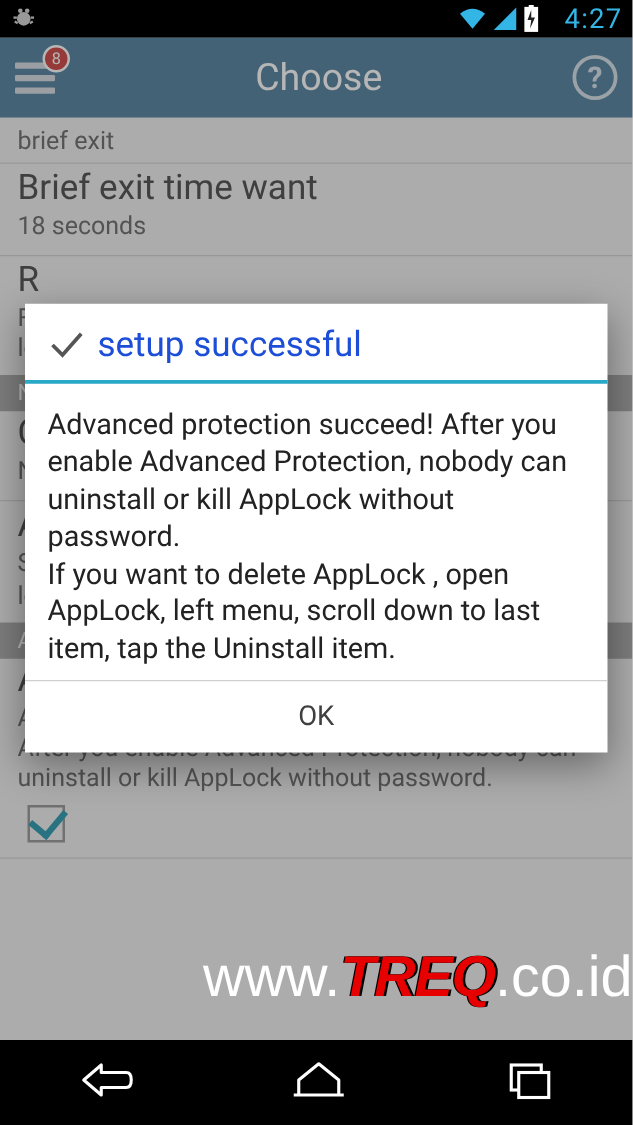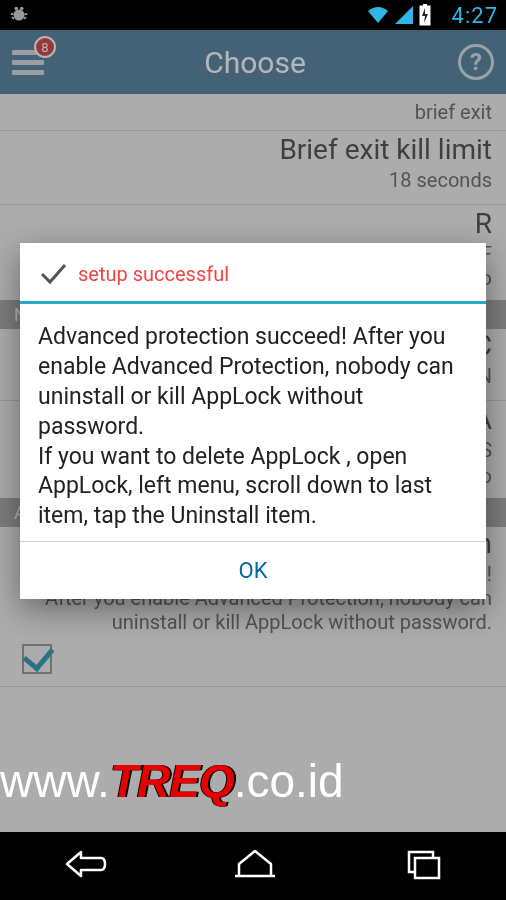--- a/index.html
+++ b/index.html
@@ -15,21 +15,21 @@
   
   .action-bar { height: 64px; background: #3a6e8f; display: flex; align-items: center; padding: 0 12px; color: #fff; position: relative; }
   .menu-icon { position: relative; width: 40px; height: 40px; display: flex; flex-direction: column; justify-content: center; gap: 5px; }
   .menu-icon span { display: block; height: 5px; width: 32px; background: #d0d8de; border-radius: 1px; }
   .badge { position: absolute; top: -6px; right: -4px; width: 22px; height: 22px; background: #c62828; color: #fff; border-radius: 50%; display: flex; align-items: center; justify-content: center; font-size: 13px; border: 2px solid #fff; }
   .action-title { flex: 1; text-align: center; color: #fff; font-size: 30px; font-weight: 400; }
   .help-icon { width: 36px; height: 36px; border: 3px solid #cfdbe5; border-radius: 50%; display: flex; align-items: center; justify-content: center; color: #cfdbe5; font-size: 24px; font-weight: bold; }
 
   
   .content { background: #eeeeee; height: 738px; overflow: hidden; color: #222; }
-  .item { padding: 0 14px 10px; text-align: right; }
+  .item { padding: 0 14px 10px; }
   .item-title { font-size: 28px; color: #333; }
   .item-sub { font-size: 20px; color: #555; margin-top: 2px; }
   .divider-sep { height: 1px; background: #ccc; margin: 2px 0; }
   .section-header { background: #9e9e9e; color: #fff; padding: 4px 14px; font-size: 18px; }
   .adv-row { display: flex; align-items: flex-start; flex-direction: column; }
   .adv-text { flex: 1; }
   .checkbox { width: 30px; height: 30px; border: 2px solid #888; margin: 10px 12px 0 8px; position: relative; flex-shrink:0; }
   .checkbox.checked::after { content: ""; position: absolute; left: 5px; top: -4px; width: 14px; height: 22px; border-right: 5px solid #0d8aa5; border-bottom: 5px solid #0d8aa5; transform: rotate(40deg); }
 
   
@@ -38,28 +38,28 @@
 
   
   .dim { position: absolute; top: 0; left: 0; right: 0; bottom: 0; background: rgba(80,80,80,0.42); }
   .status-bar, .nav-bar { z-index: 30; position: relative; }
   .nav-bar { position: absolute; }
 
   
   .dialog { position: absolute; left: 20px; right: 20px; top: 243px; background: #fff; z-index: 20; box-shadow: 0 10px 30px rgba(0,0,0,.4); }
   .dialog-header { display: flex; align-items: center; padding: 16px 18px 12px; }
   .dialog-check { margin-right: 10px; }
-  .dialog-title { color: #ef4444; font-size: 20px; }
+  .dialog-title { color: #1d4ed8; font-size: 28px; }
   .dialog-divider { height: 3px; background: #29a8c8; }
   .dialog-body { padding: 18px 18px 10px; font-size: 23px; line-height: 1.3; color: #222; }
   .dialog-sep { height: 1px; background: #d0d0d0; }
-  .dialog-ok { text-align: center; padding: 16px 0; font-size: 22px; color: #0369a1; }
+  .dialog-ok { text-align: center; padding: 16px 0; font-size: 22px; color: #404040; }
 
   
-  .watermark { position: absolute; left: 0; right: 0; bottom: 92px; text-align: left; font-size: 46px; font-weight: 400; color: #fff; z-index: 25; letter-spacing: 0px; font-family: Arial, sans-serif; white-space: nowrap; }
+  .watermark { position: absolute; left: 0; right: 0; bottom: 92px; text-align: right; font-size: 46px; font-weight: 400; color: #fff; z-index: 25; letter-spacing: 0px; font-family: Arial, sans-serif; white-space: nowrap; }
   .watermark .brand { color: #e60000; font-weight: 900; font-style: italic; letter-spacing: -1px; text-shadow: 2px 0 0 #000, -1px 0 0 #000; }
 
   .truncated { white-space: nowrap; overflow: hidden; text-overflow: clip; }
 </style>
 </head>
 <body>
 
 <div class="status-bar">
   <div class="status-left">
     <svg width="22" height="20" viewBox="0 0 24 20">
@@ -100,21 +100,21 @@
   <div class="action-title">Choose</div>
   <div class="help-icon">?</div>
 </div>
 
 <div class="content">
   <div class="item" style="padding-top:4px;padding-bottom:4px">
     <div class="item-sub">brief exit</div>
   </div>
   <div class="divider-sep"></div>
   <div class="item">
-    <div class="item-title">Brief exit kill limit</div>
+    <div class="item-title">Brief exit time want</div>
     <div class="item-sub">18 seconds</div>
   </div>
   <div class="divider-sep"></div>
   <div class="item">
     <div class="item-title">R</div>
     <div class="item-sub" style="white-space:pre-line">F
 lo</div>
   </div>
   <div class="section-header">No</div>
   <div class="item">

